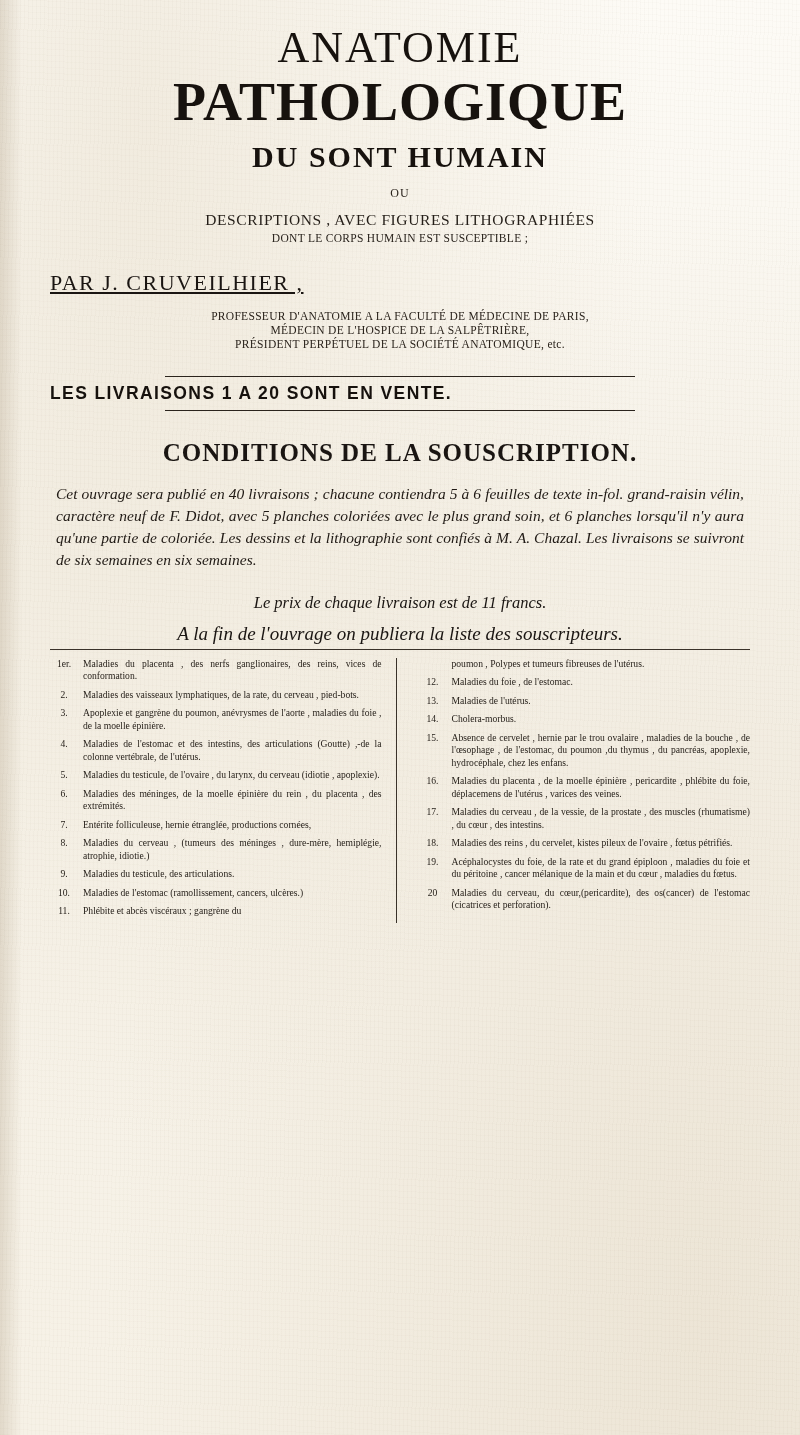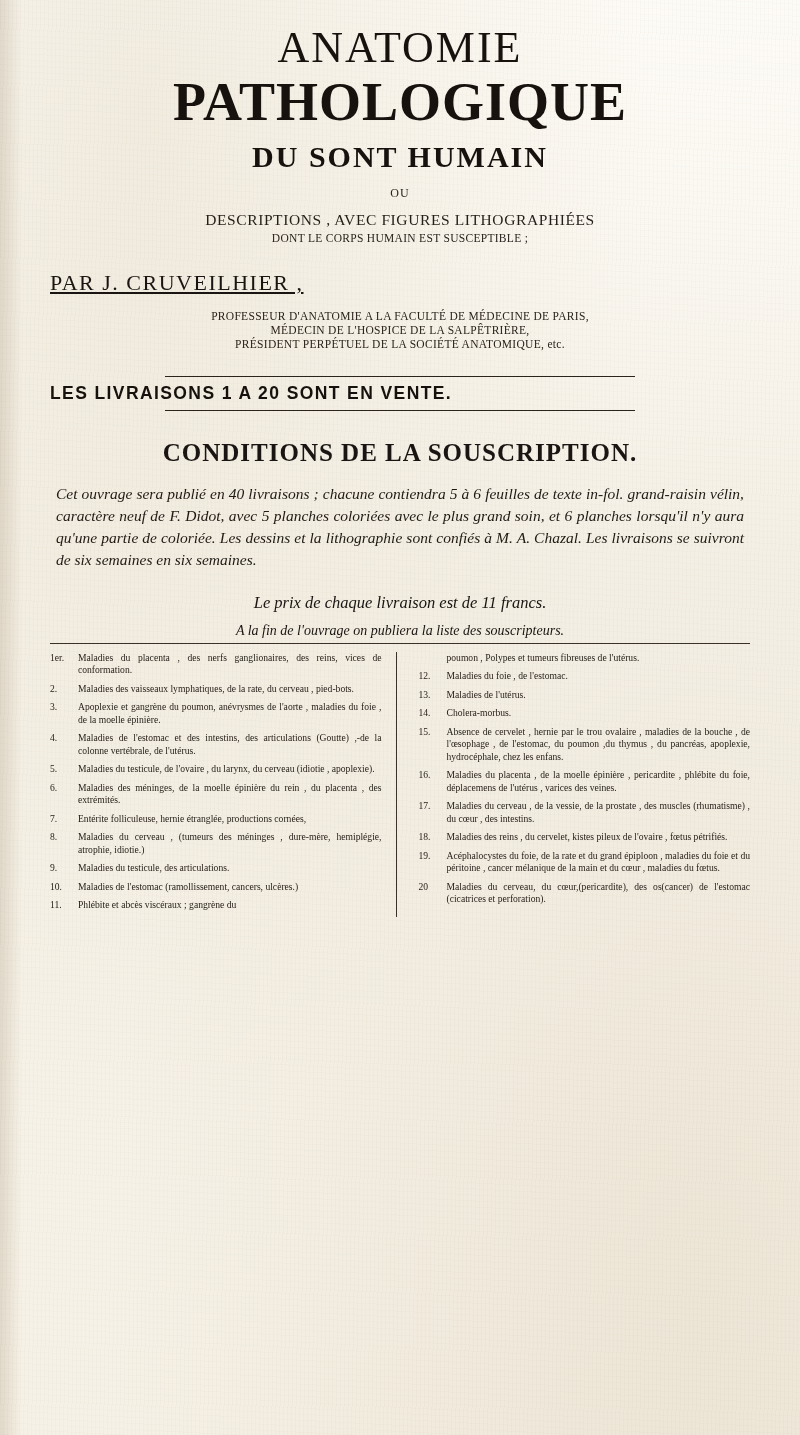--- a/index.html
+++ b/index.html
@@ -133,21 +133,21 @@
     color: #201a15;
   }
   .price-line {
     text-align: center;
     font-size: 16.5px;
     margin: 22px 0 8px 0;
     font-style: italic;
   }
   .publish-line {
     text-align: center;
-    font-size: 14px;
+    font-size: 19px;
     margin: 10px 0 0 0;
     font-style: italic;
   }
 
   
   .table-title {
     text-align: center;
     font-size: 17px;
     letter-spacing: 1.2px;
     margin: 30px 0 12px 0;
@@ -169,21 +169,22 @@
     border-right: 1px solid #3a322a;
     padding-right: 14px;
   }
   .entry {
     display: flex;
     margin-bottom: 6px;
     align-items: flex-start;
   }
   .entry .num {
     flex: 0 0 28px;
-    text-align: left;
+    text-align: center;
+    padding-right: 5px;
     font-size: 9.6px;
   }
   .entry .txt {
     flex: 1 1 auto;
     text-align: justify;
   }
 
   
   .grain {
     position: absolute;

